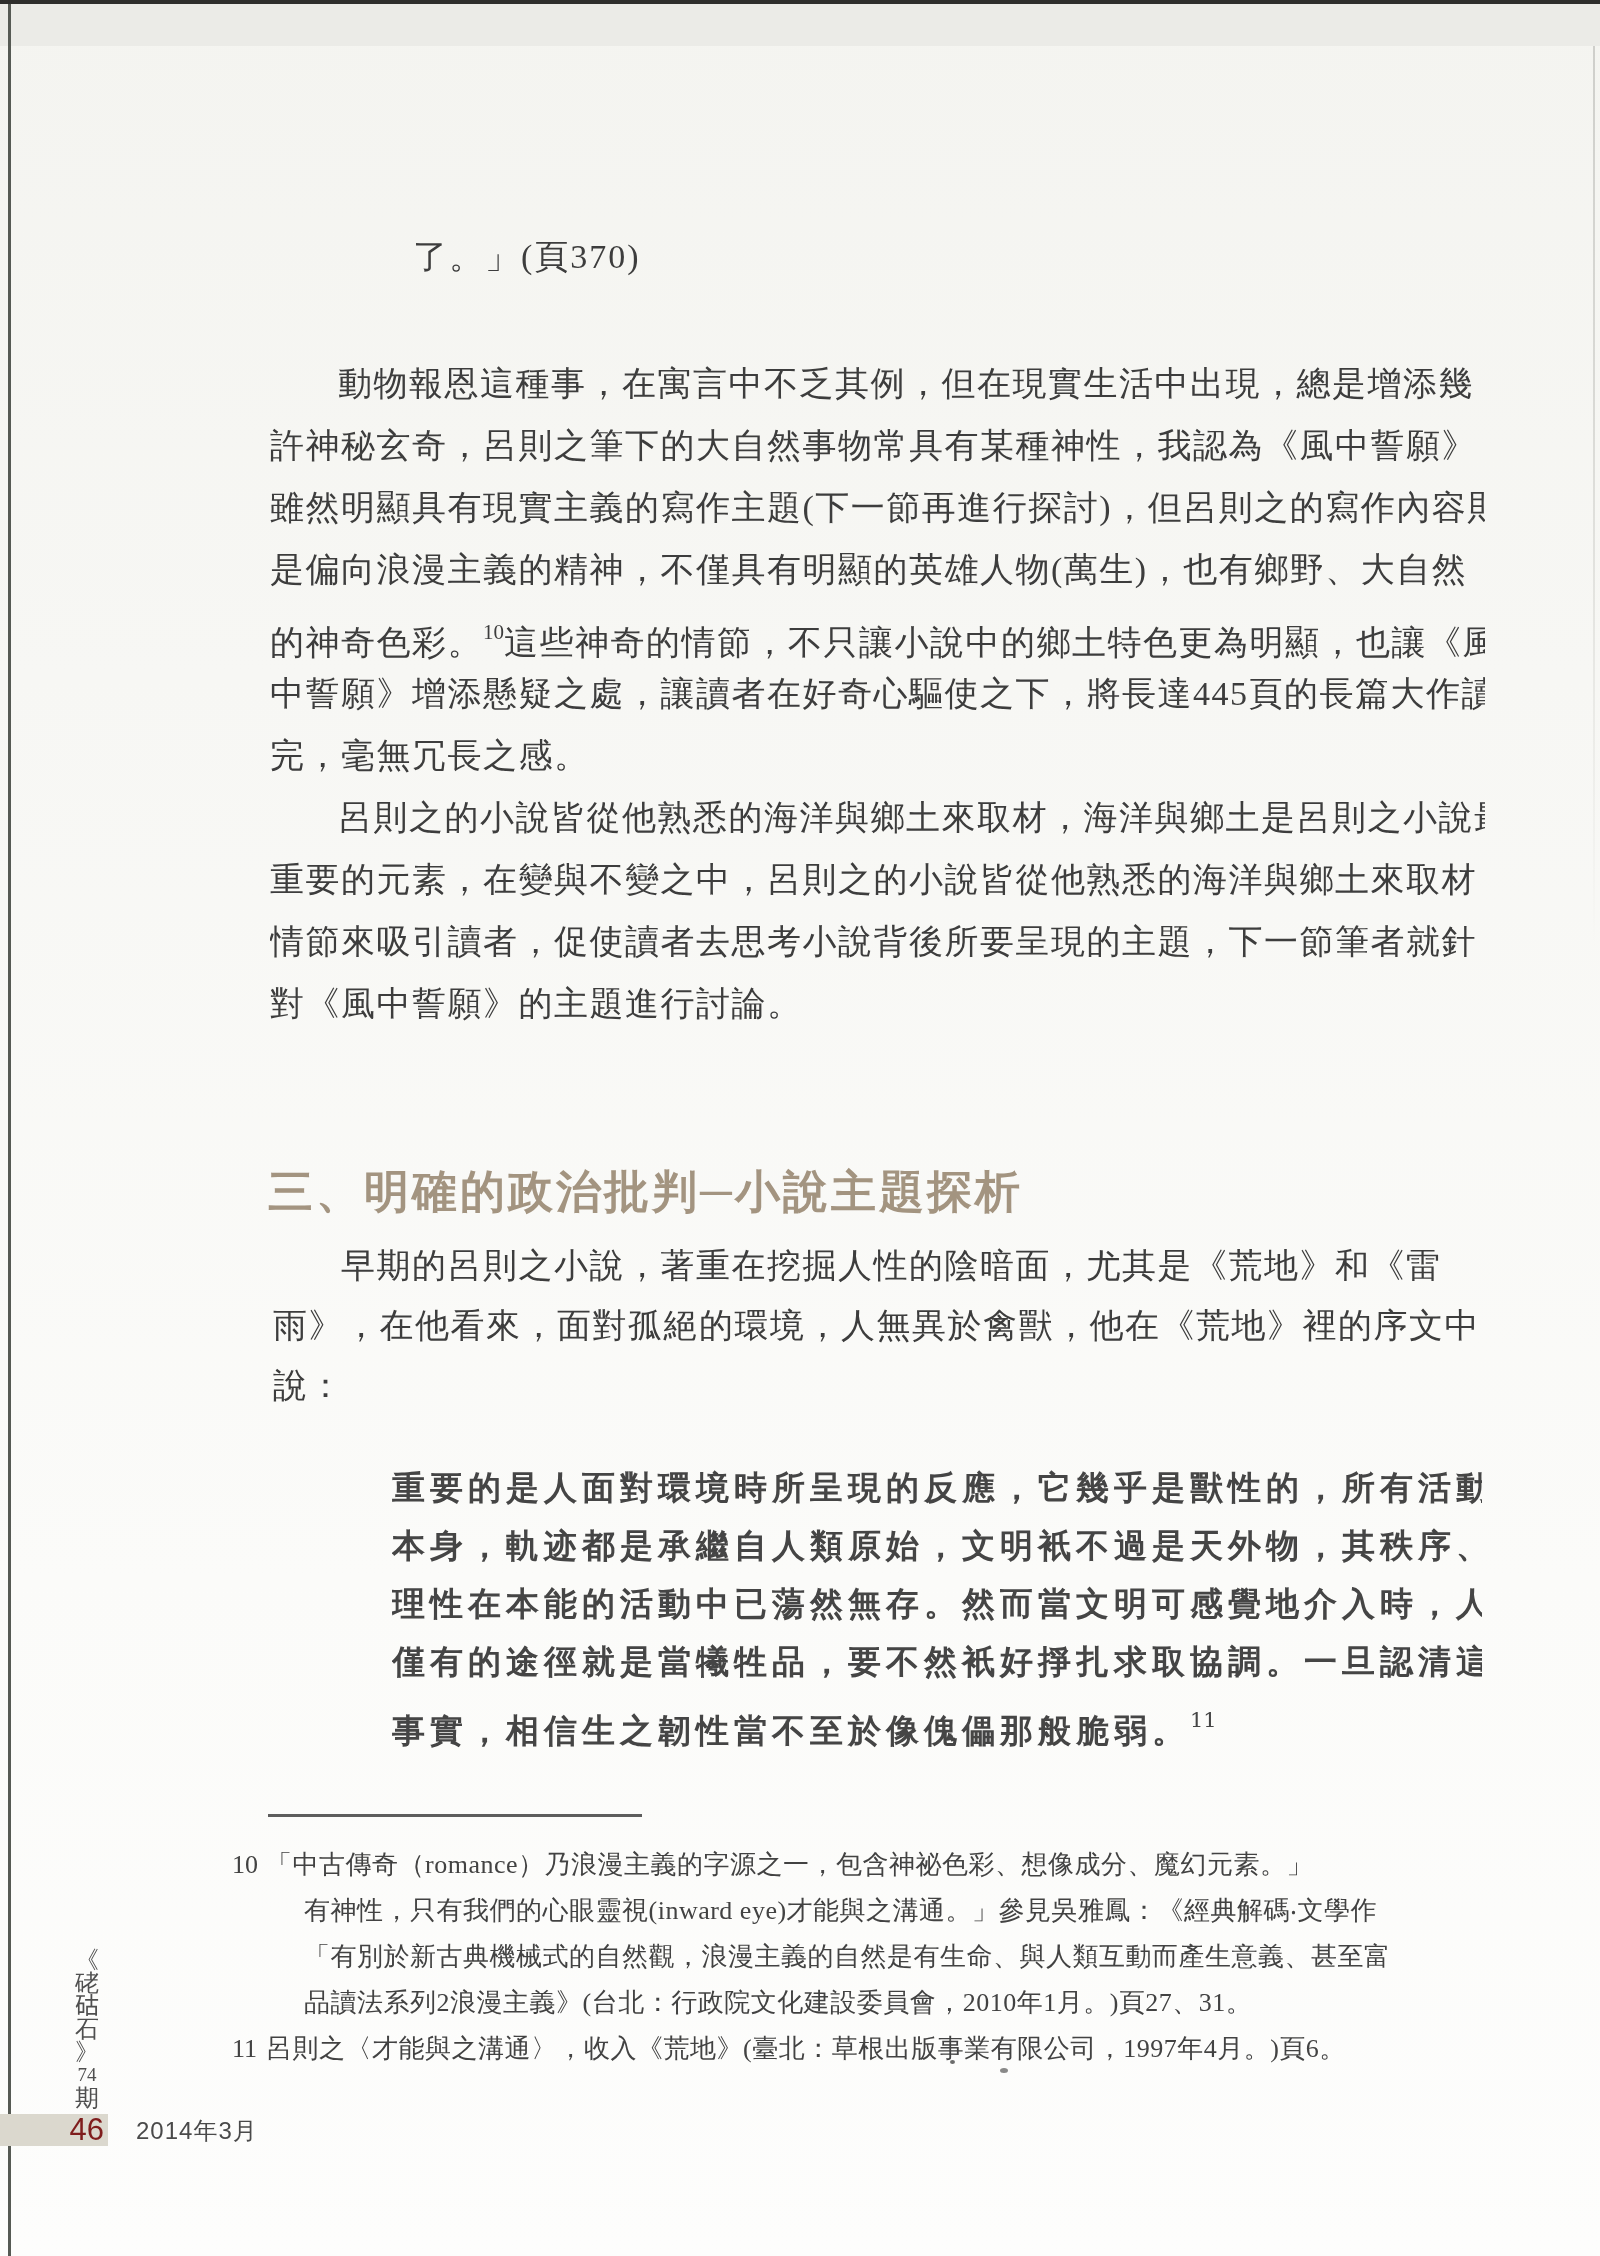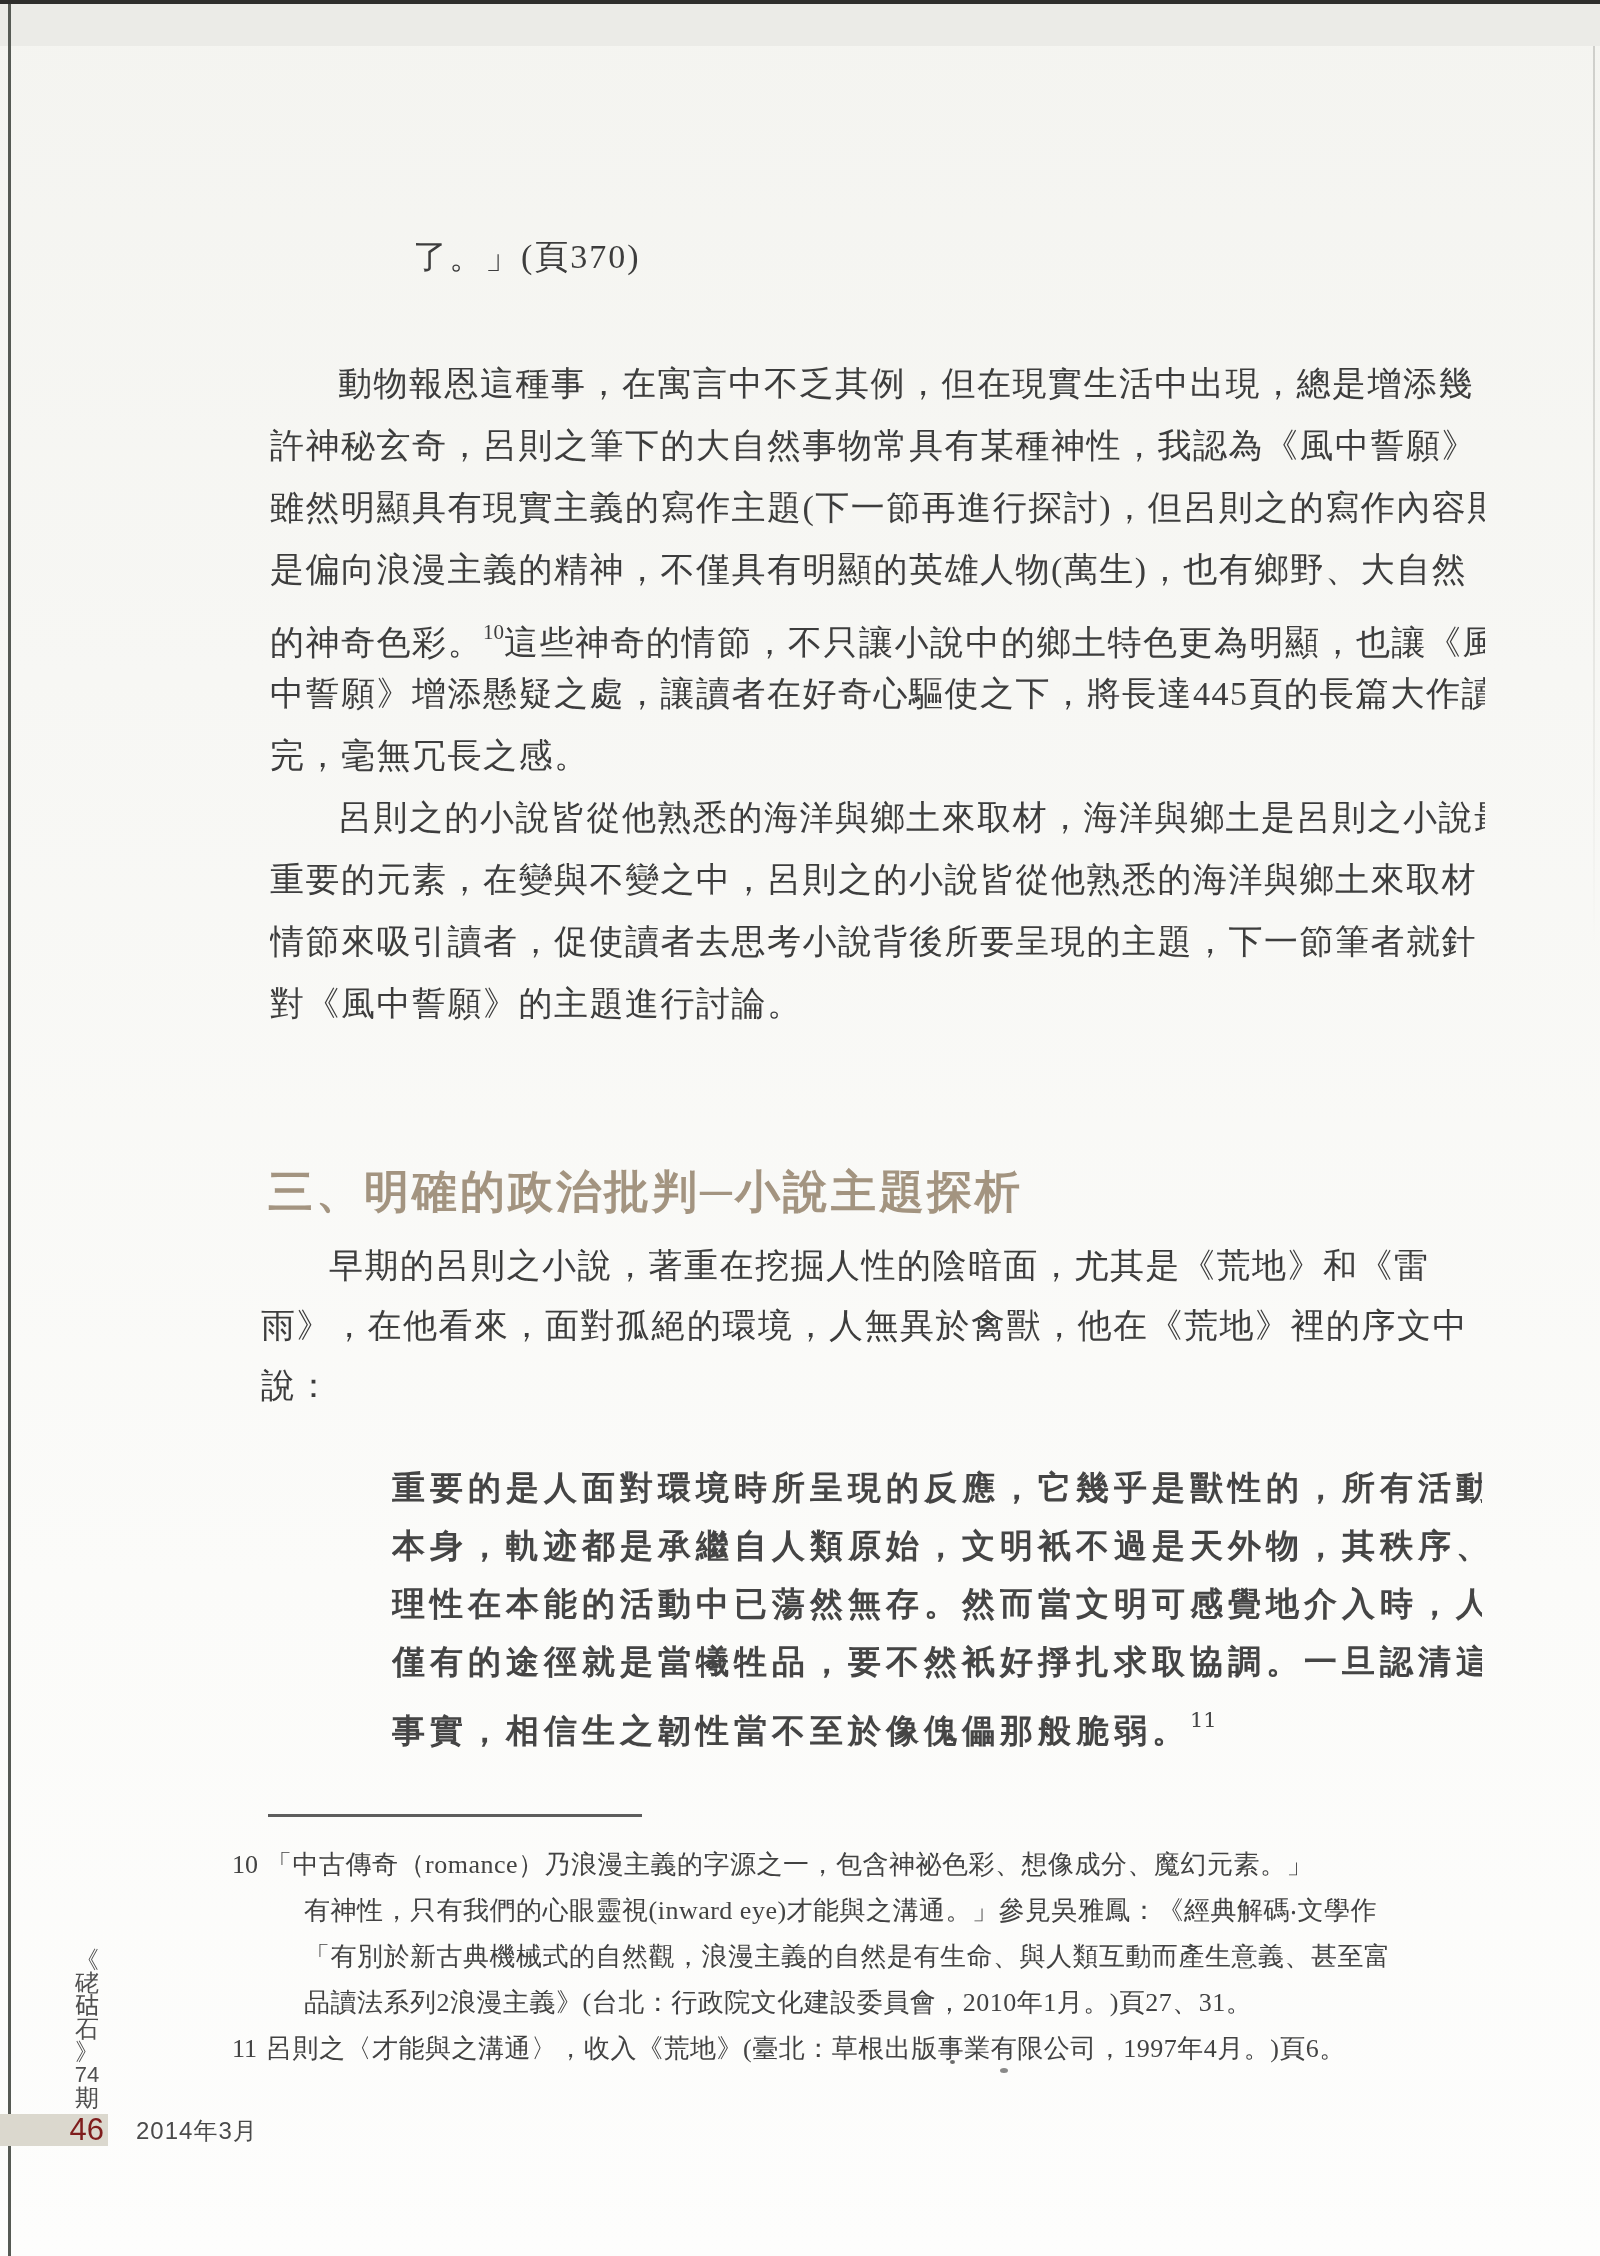--- a/index.html
+++ b/index.html
@@ -16,21 +16,21 @@
   .top-scan-edge{position:absolute;left:0;top:0;width:1600px;height:4px;background:#2e2e2c;}
   .top-band{position:absolute;left:0;top:4px;width:1600px;height:42px;background:#ebebe7;}
   .left-scan-edge{position:absolute;left:8px;top:4px;width:3px;height:2252px;background:#565a54;}
   .right-scan-edge{position:absolute;left:1593px;top:46px;width:2px;height:900px;
     background:linear-gradient(180deg,#cfcfcb 0%,#d9d9d5 40%,rgba(217,217,213,0) 100%);}
   .quote-tail{
     position:absolute;left:413px;top:232px;height:50px;line-height:50px;
     font-size:34px;color:#3d3d3d;letter-spacing:2px;white-space:nowrap;
   }
   .body-block{position:absolute;left:270px;top:353px;width:1215px;}
-  .p3-block{position:absolute;left:261px;top:1236px;width:1215px;}
+  .p3-block{position:absolute;left:273px;top:1236px;width:1215px;}
   .bline{
     height:62px;line-height:62px;font-size:34px;color:#3d3d3d;
     white-space:nowrap;overflow:hidden;letter-spacing:1.5px;
   }
   .p3-block .bline{height:60px;line-height:60px;}
   .indent{padding-left:68px;}
   .sup{font-size:21px;vertical-align:15px;letter-spacing:0;}
   .section-heading{
     position:absolute;left:268px;top:1162px;width:1220px;height:60px;line-height:60px;
     font-size:45px;font-weight:bold;color:#a39480;
@@ -46,21 +46,21 @@
   .qline .sup{font-weight:normal;}
   .footnote-separator{position:absolute;left:268px;top:1814px;width:374px;height:3px;background:#5d5d5d;}
   .footnotes{position:absolute;left:232px;top:1842px;width:1290px;font-size:26px;color:#424242;}
   .fn-row{display:flex;}
   .fn-num{width:34px;height:46px;line-height:46px;flex:0 0 34px;letter-spacing:0;}
   .fn-text{flex:1;}
   .fline{height:46px;line-height:46px;white-space:nowrap;overflow:hidden;letter-spacing:0.5px;}
   .fcont{padding-left:38px;}
   .journal-spine{position:absolute;left:64px;top:1948px;width:46px;text-align:center;color:#4f4f4f;}
   .jchar{height:23px;line-height:23px;font-size:24px;font-family:"Liberation Sans","DejaVu Sans",sans-serif;}
-  .jnum{font-size:22px;letter-spacing:0;}
+  .jnum{font-size:19px;letter-spacing:0;font-family:Liberation Serif, serif;}
   .page-badge{
     position:absolute;left:0;top:2114px;width:108px;height:32px;background:#dbd8ce;
     text-align:right;
   }
   .page-number{
     display:inline-block;padding-right:4px;height:32px;line-height:32px;
     font-size:31px;color:#7f1d1d;font-family:"Liberation Sans","DejaVu Sans",sans-serif;
   }
   .issue-date{
     position:absolute;left:136px;top:2114px;height:32px;line-height:34px;

